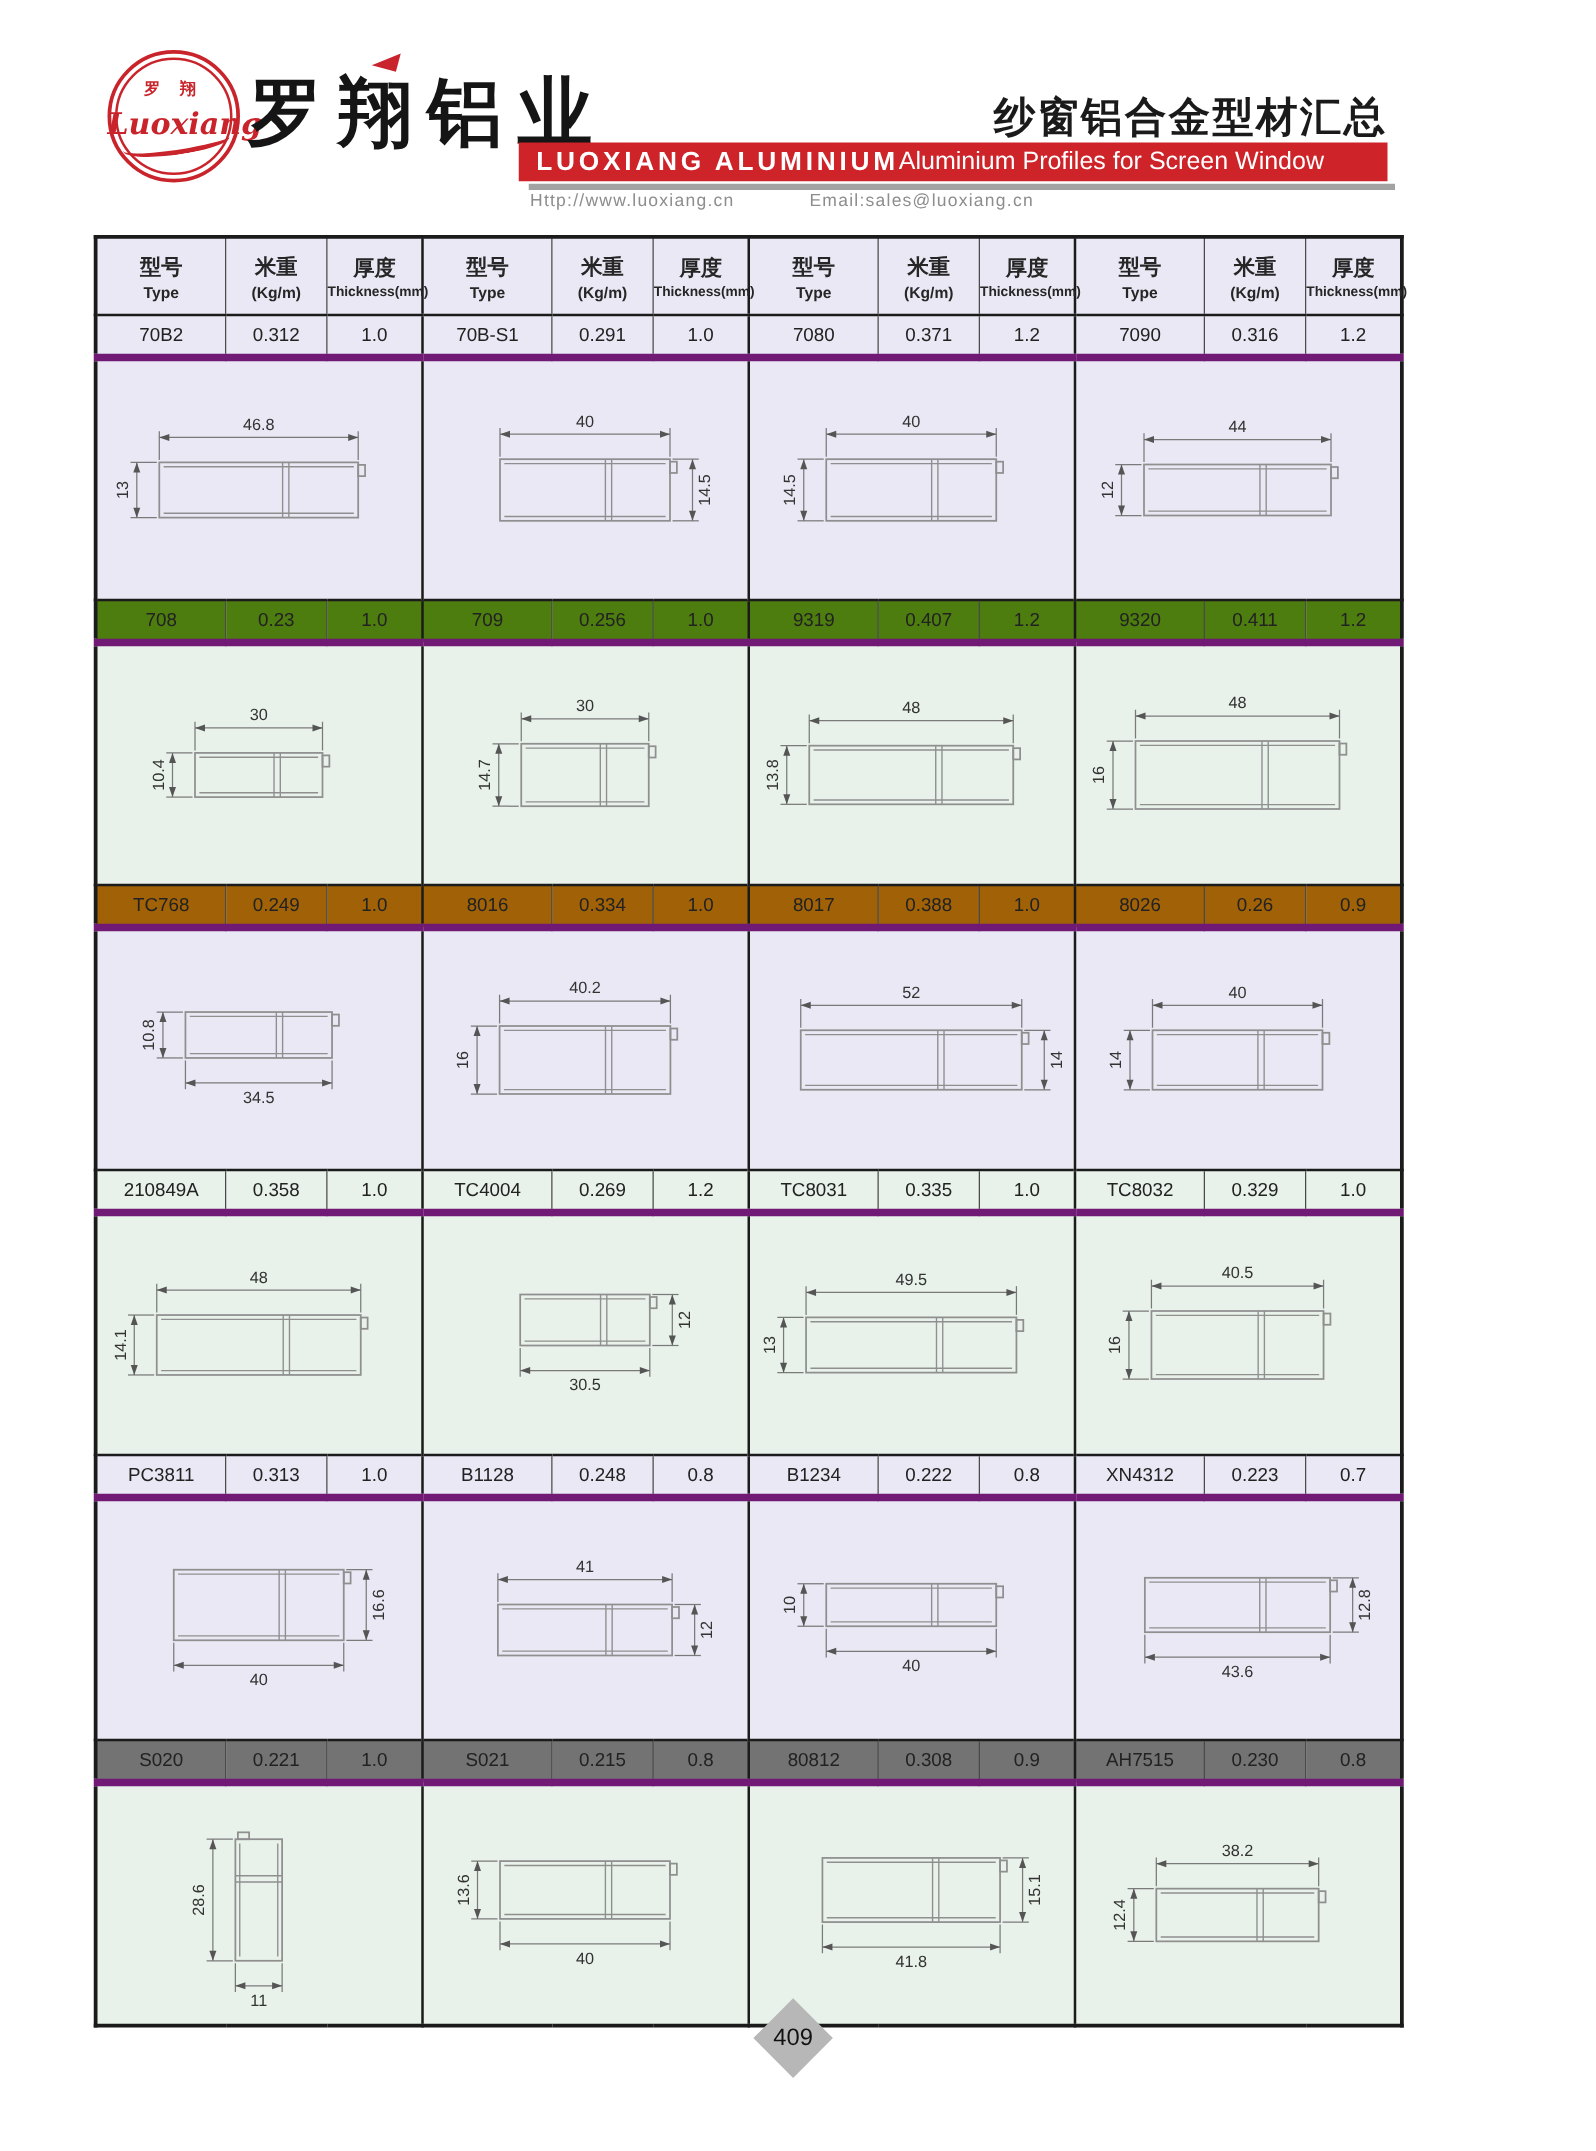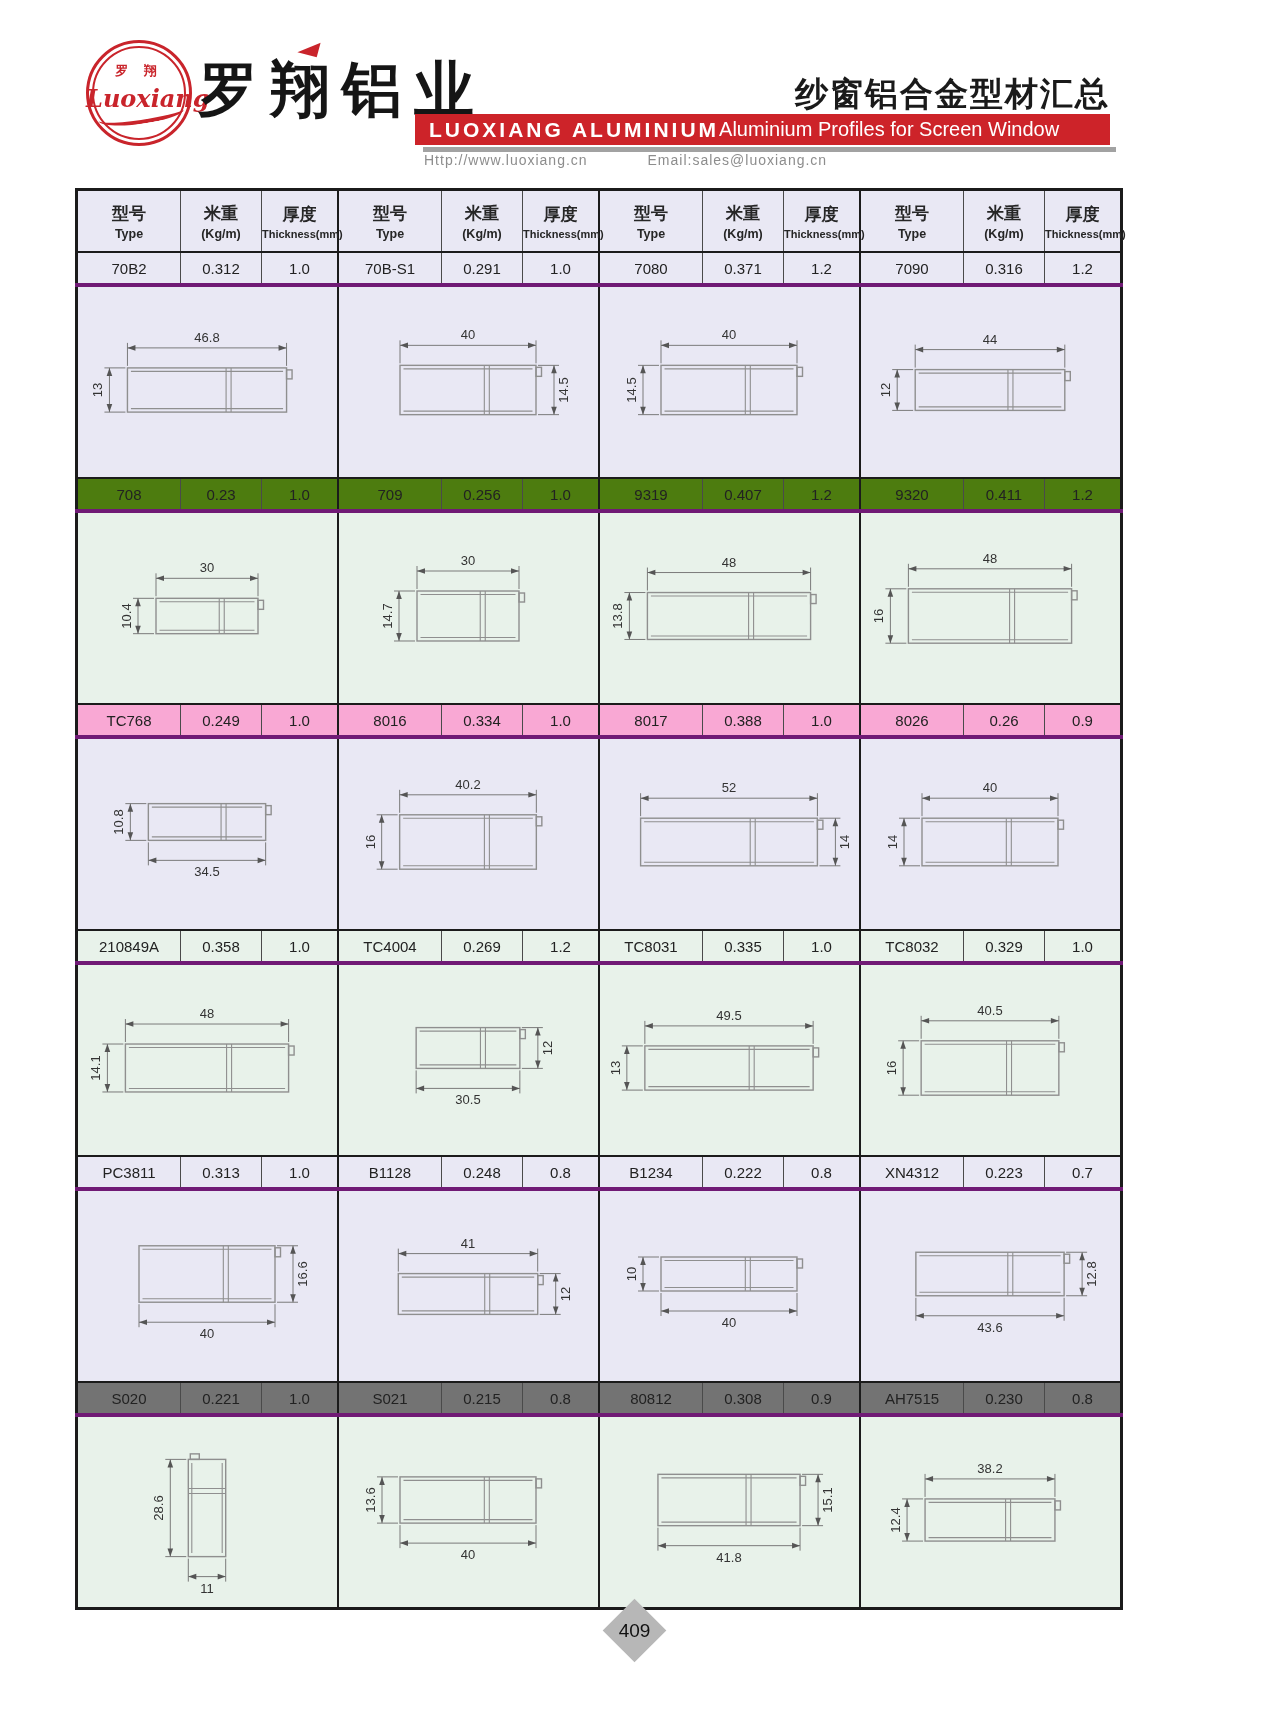--- a/index.html
+++ b/index.html
@@ -36,21 +36,21 @@
   
   .tbl-wrap{position:absolute;left:75px;top:188px;width:1030px;}
   table{width:100%;border-collapse:collapse;border:3px solid #1b1b1b;table-layout:fixed;}
   th,td{border:1px solid #4a4a4a;text-align:center;padding:0;color:#222;}
   .gs{border-left:2.5px solid #1b1b1b;}
   thead th{height:60px;background:#e9e8f4;border-bottom:2px solid #1b1b1b;vertical-align:middle;}
   .hcn{font-size:17px;color:#262626;}
   .hen{font-size:12.5px;margin-top:2px;color:#262626;}
   .hen.small{font-size:11px;}
   tr.values td{height:30px;font-size:15px;border-top:2px solid #1b1b1b;}
-  tr.diagram td{height:190px;border-top:4px solid #701a75;vertical-align:middle;}
+  tr.diagram td{height:190px;border-top:6px solid #701a75;vertical-align:middle;}
 
   
   .pr{fill:none;stroke:#8f8f8f;stroke-width:1.4;}
   .pl{stroke:#8f8f8f;stroke-width:1.1;}
   .dl{stroke:#7a7a7a;stroke-width:1;}
   .ar{fill:#555;}
   .dt{font-size:13px;fill:#333;}
 
   
   .diamond{position:absolute;left:612px;top:1608px;width:45px;height:45px;background:#b7b7b7;
@@ -327,21 +327,21 @@
                 <polygon class="ar" points="208.6,52.8 200.6,50 200.6,55.599999999999994"></polygon>
                 <text x="127" y="46.8" text-anchor="middle" class="dt">48</text>
                 <line x1="43.400000000000006" y1="72.8" x2="22.400000000000006" y2="72.8" class="dl"></line>
                 <line x1="43.400000000000006" y1="127.2" x2="22.400000000000006" y2="127.2" class="dl"></line>
                 <line x1="27.400000000000006" y1="72.8" x2="27.400000000000006" y2="127.2" class="dl"></line>
                 <polygon class="ar" points="27.400000000000006,72.8 24.600000000000005,80.8 30.200000000000006,80.8"></polygon>
                 <polygon class="ar" points="27.400000000000006,127.2 24.600000000000005,119.2 30.200000000000006,119.2"></polygon>
                 <text x="20.400000000000006" y="100" text-anchor="middle" transform="rotate(-90 20.400000000000006 100)" class="dt">16</text>
               </svg></td>
           </tr>
-          <tr class="values" style="background:#f9a8d4">
+          <tr class="values" style="background:#a16207">
             <td class="">TC768</td>
             <td>0.249</td>
             <td>1.0</td>
             <td class="gs">8016</td>
             <td>0.334</td>
             <td>1.0</td>
             <td class="gs">8017</td>
             <td>0.388</td>
             <td>1.0</td>
             <td class="gs">8026</td>

